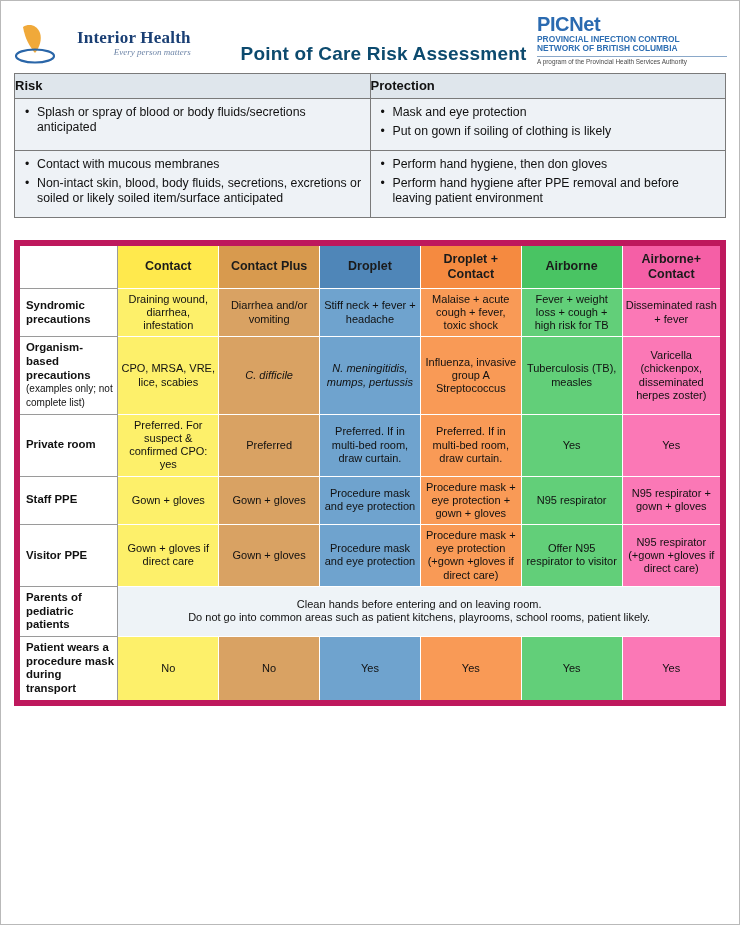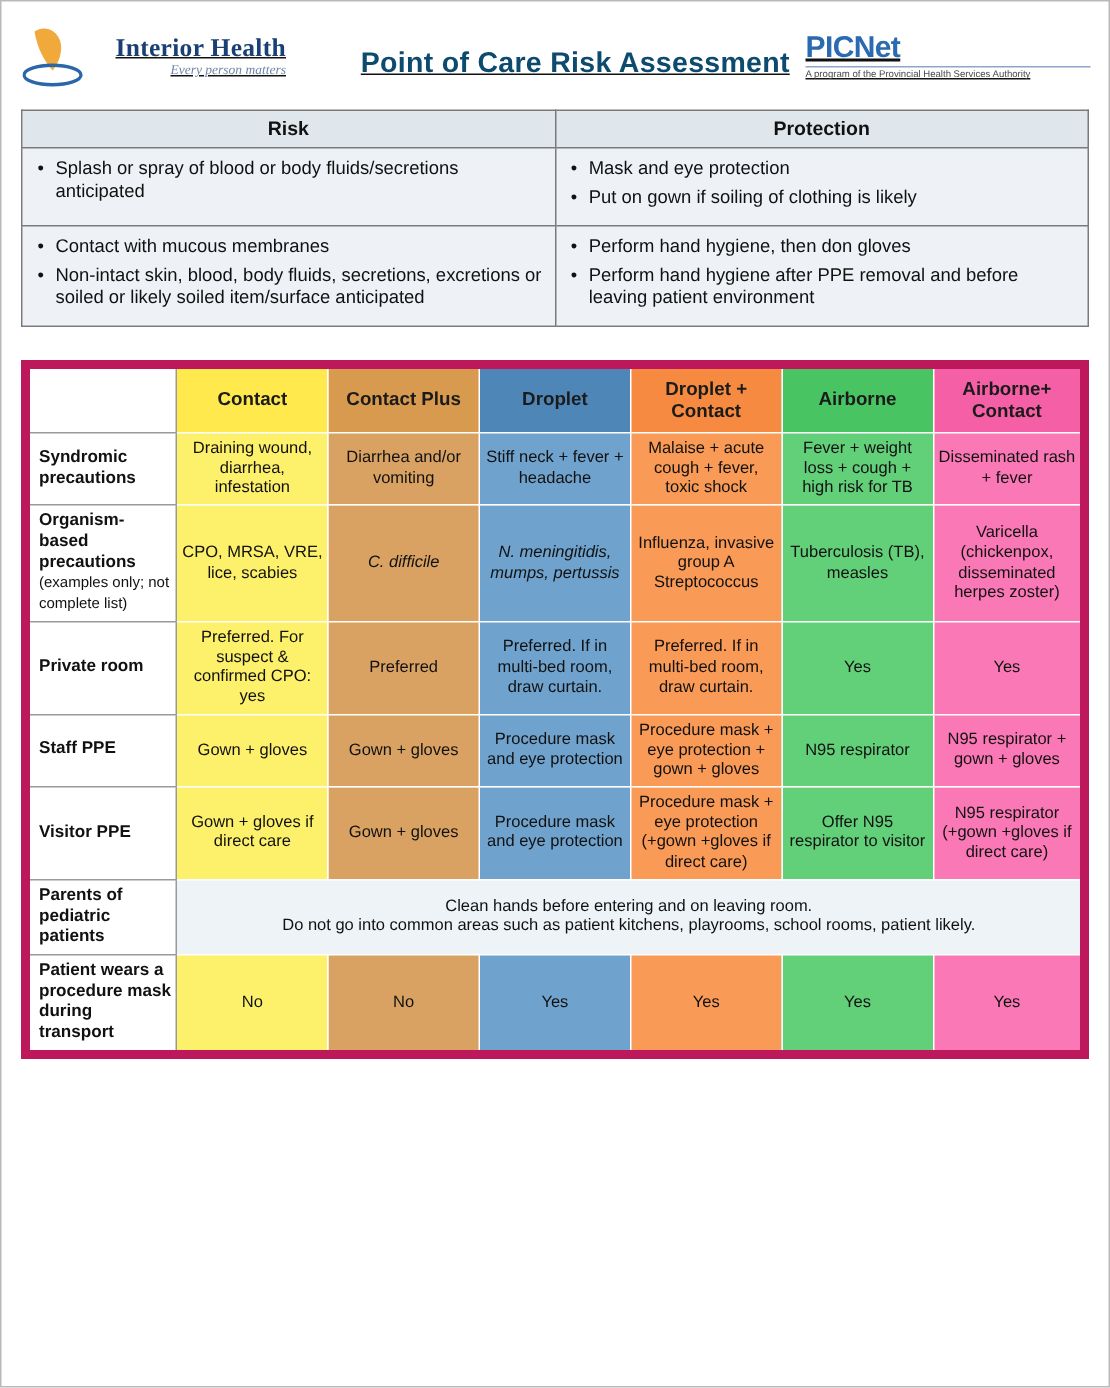--- a/index.html
+++ b/index.html
@@ -19,26 +19,25 @@
     width: 740px;
     height: 925px;
     box-sizing: border-box;
     border: 1px solid #b9b9b9;
     padding: 6px 10px 0 10px;
   }
 
   
   .header {
     display: flex;
-    align-items: center;
+    align-items: flex-end;
     justify-content: space-between;
     height: 58px;
     padding: 2px 2px 0 4px;
     box-sizing: border-box;
-    text-decoration: underline;
   }
   .brand {
     display: flex;
     align-items: center;
     gap: 6px;
     width: 215px;
   }
   .brand-logo { width: 56px; height: 44px; flex: 0 0 auto; }
   .brand-text { line-height: 1; }
   .brand-name {
@@ -102,21 +101,21 @@
     border: 1px solid #7a7a7a;
   }
   .rp-table th, .rp-table td {
     border: 1px solid #7a7a7a;
     vertical-align: top;
   }
   .rp-table th {
     background: #dfe6ec;
     font-size: 13px;
     font-weight: bold;
-    text-align: center;
+    text-align: left;
     padding: 4px 0 5px 0;
   }
   .rp-table td {
     background: #eef2f6;
     padding: 5px 8px 7px 8px;
     font-size: 12.3px;
   }
   .rp-table td ul {
     margin: 0;
     padding-left: 14px;
@@ -212,20 +211,24 @@
       <div class="brand-text">
         <div class="brand-name">Interior Health</div>
         <div class="brand-tag">Every person matters</div>
       </div>
     </div>
 
     <div class="doc-title">Point of Care Risk Assessment</div>
 
     <div class="picnet">
       <div class="picnet-name">PICNet</div>
+      <div class="picnet-sub">
+        <div>PROVINCIAL INFECTION CONTROL</div>
+        <div>NETWORK OF BRITISH COLUMBIA</div>
+      </div>
       <div class="picnet-note">A program of the Provincial Health Services Authority</div>
     </div>
   </div>
 
   <table class="rp-table">
     <thead>
       <tr>
         <th>Risk</th>
         <th>Protection</th>
       </tr>

